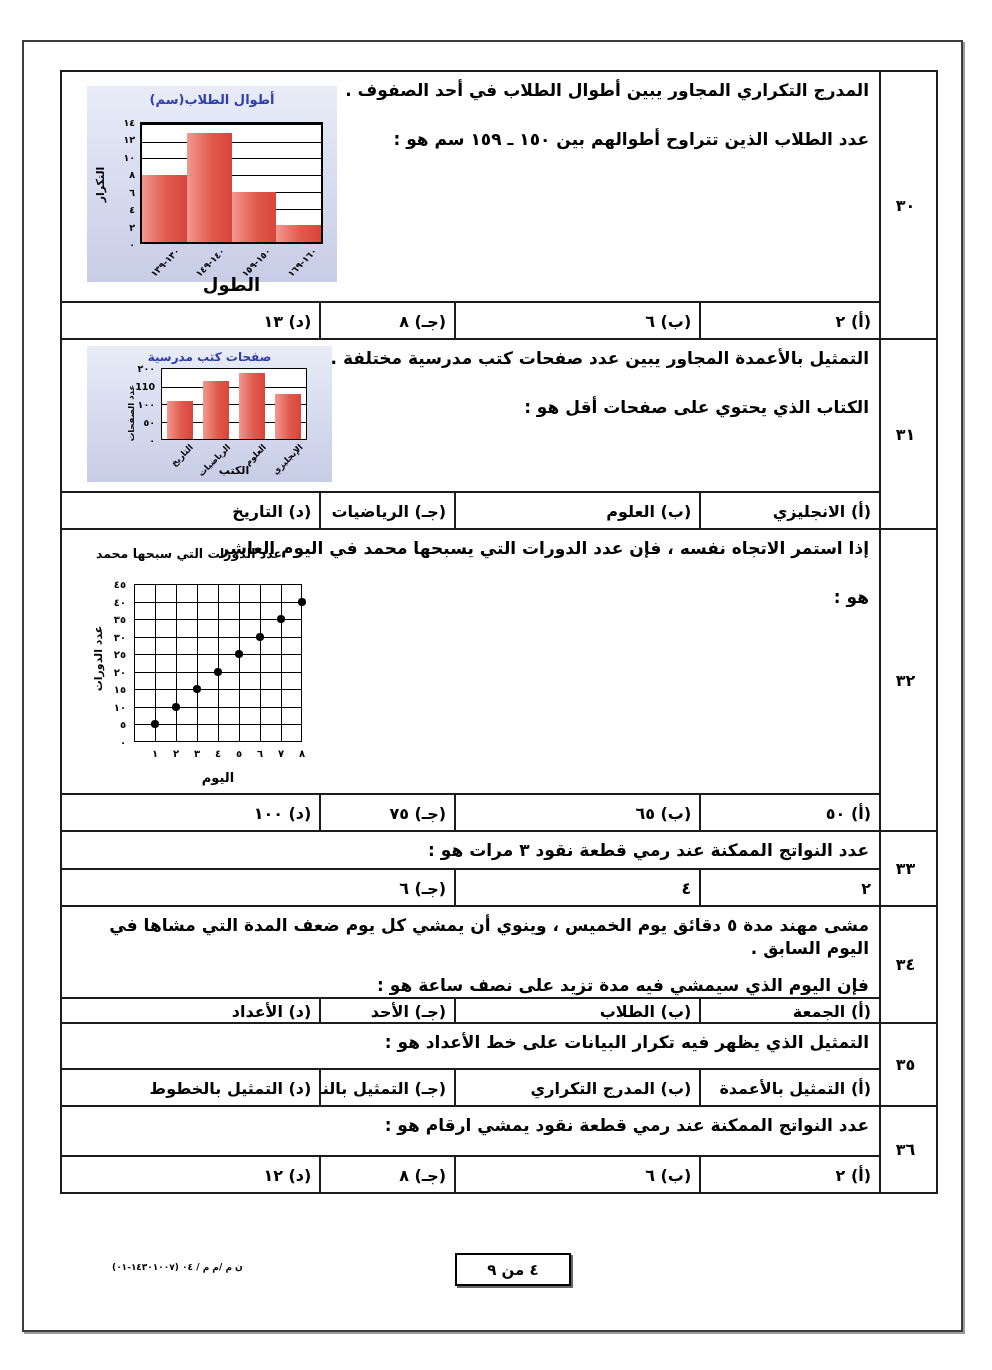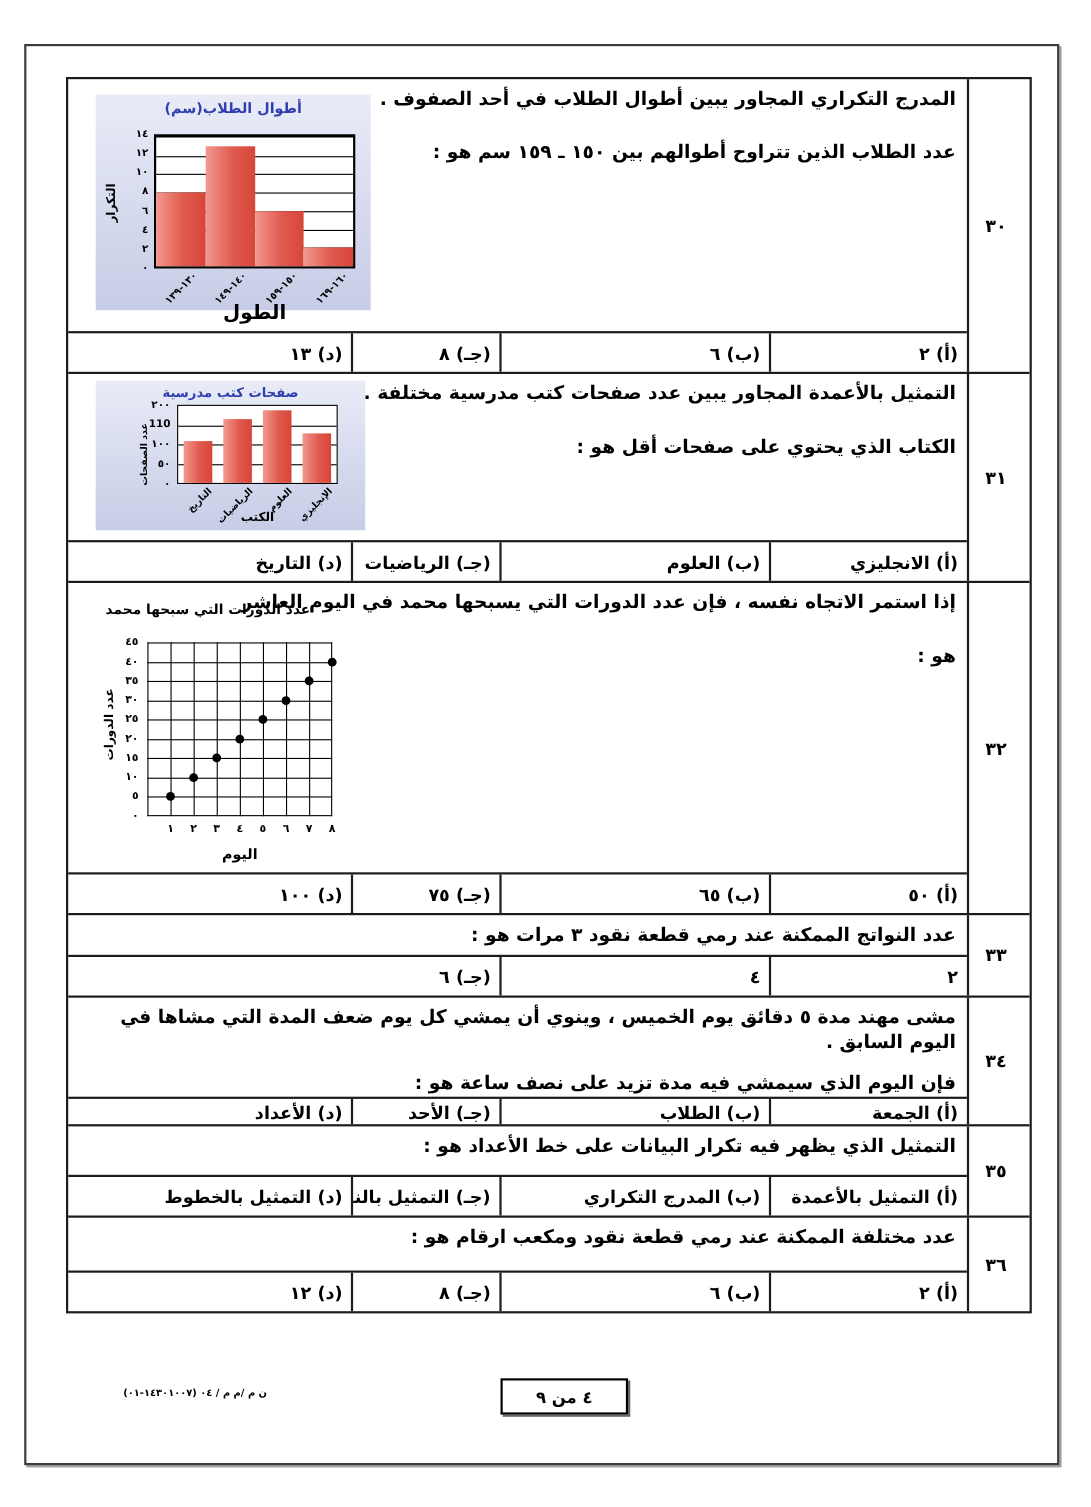--- a/index.html
+++ b/index.html
@@ -332,21 +332,21 @@
           <div class="opt oC">(جـ) التمثيل بالنقاط</div>
           <div class="opt oD">(د) التمثيل بالخطوط</div>
         </div>
       </div>
     </section>
 
     <section class="qblock b6">
       <div class="qnum">٣٦</div>
       <div class="qmain">
         <div class="stem">
-          <p>عدد مختلفة الممكنة عند رمي قطعة نقود ومكعب ارقام هو :</p>
+          <p>عدد النواتج الممكنة عند رمي قطعة نقود يمشي ارقام هو :</p>
         </div>
         <div class="answers">
           <div class="opt oA">(أ) ٢</div>
           <div class="opt oB">(ب) ٦</div>
           <div class="opt oC">(جـ) ٨</div>
           <div class="opt oD">(د) ١٢</div>
         </div>
       </div>
     </section>
 

